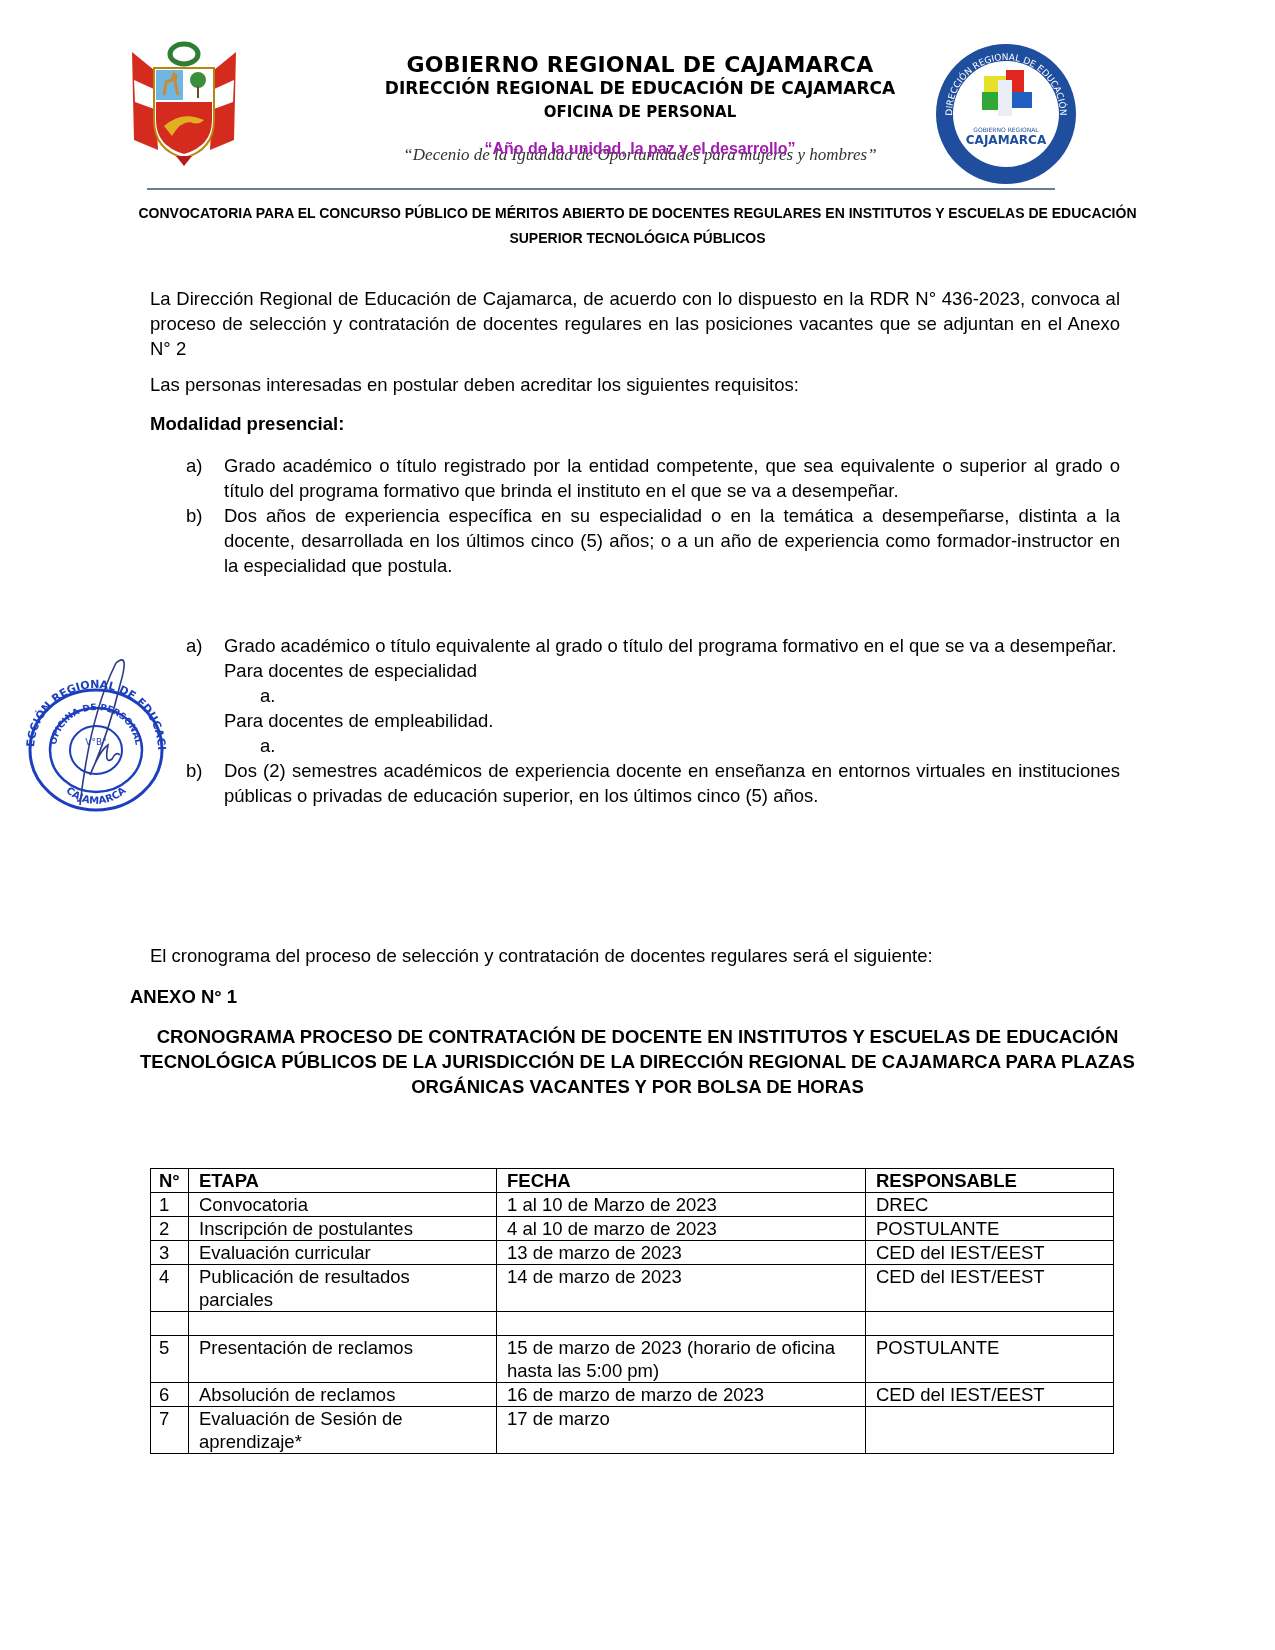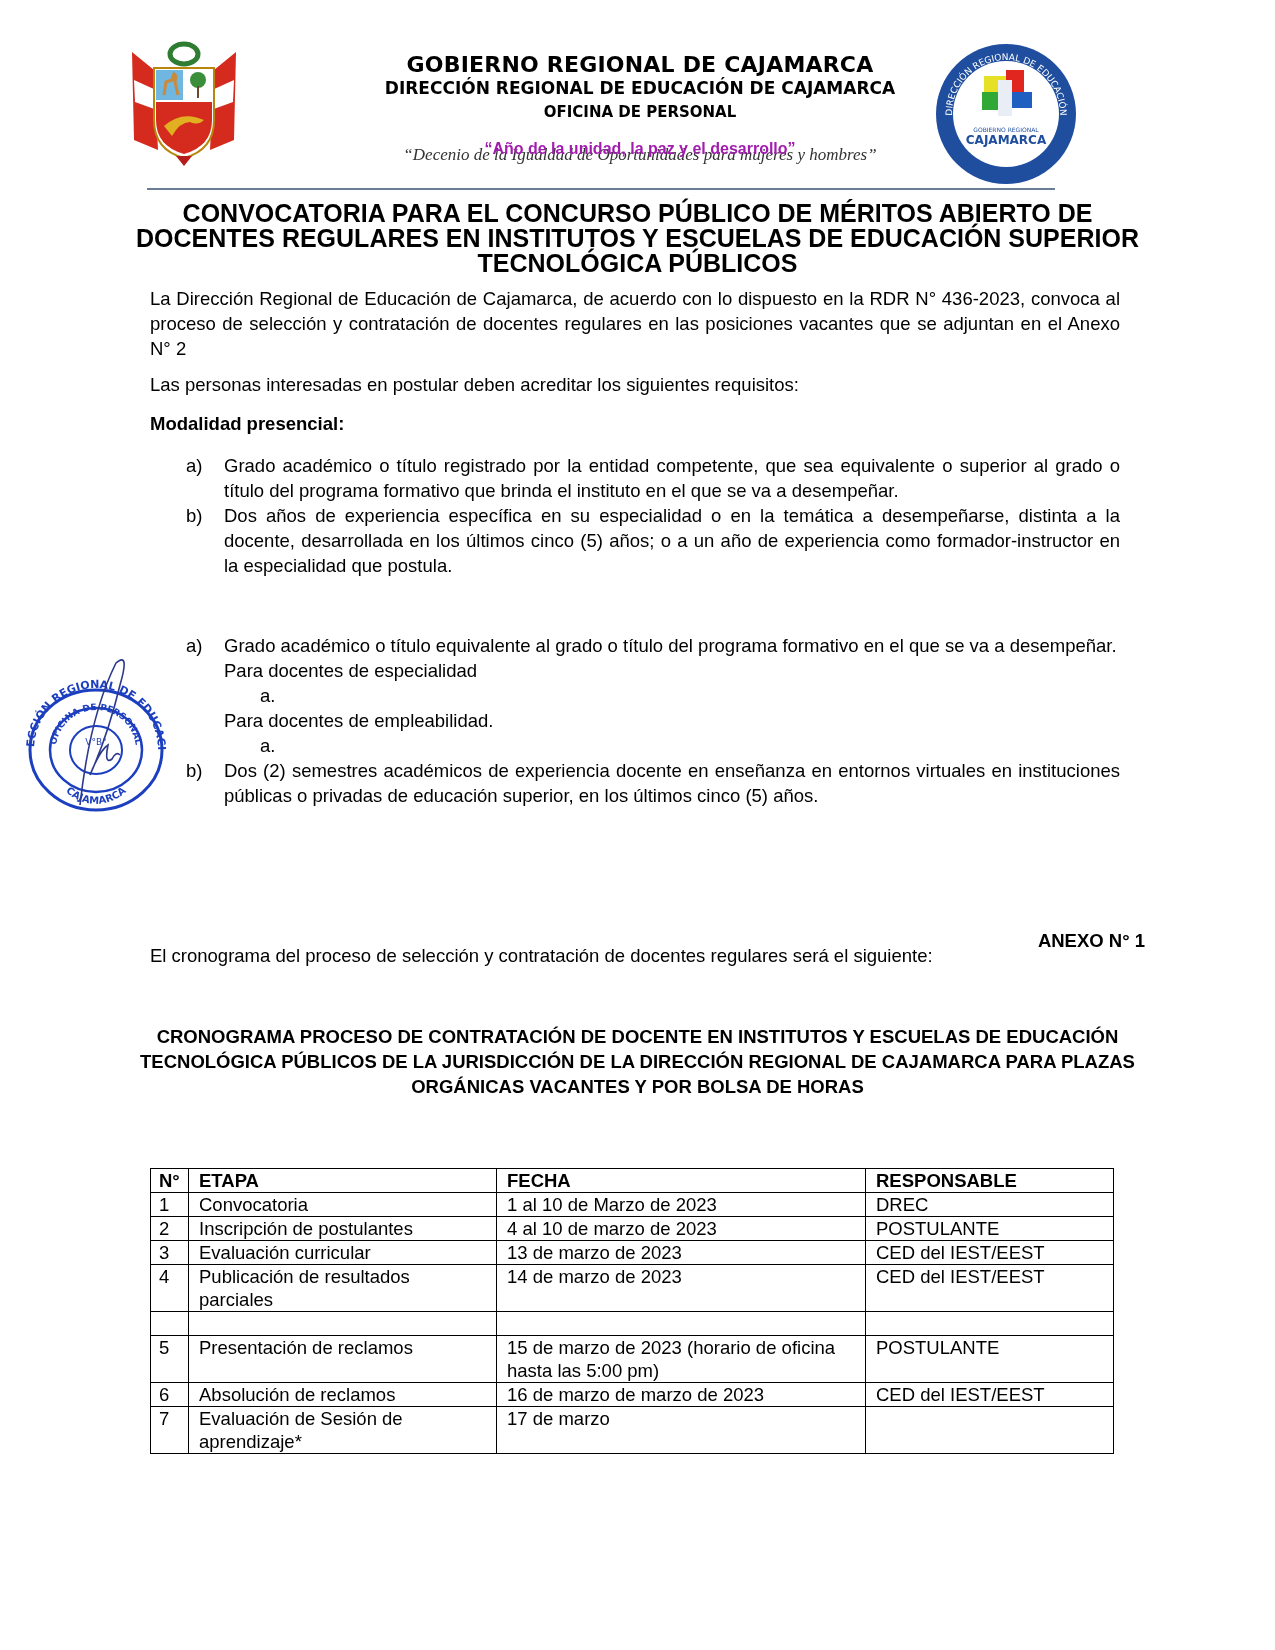--- a/index.html
+++ b/index.html
@@ -12,21 +12,21 @@
   .hdr { position: absolute; left: 300px; width: 680px; text-align: center; white-space: nowrap; }
   .hdr1 { top: 52px; font: bold 22px "DejaVu Sans", sans-serif; letter-spacing: 0.2px; }
   .hdr2 { top: 78px; font: bold 17px "DejaVu Sans", sans-serif; }
   .hdr3 { top: 103px; font: bold 15px "DejaVu Sans", sans-serif; }
   .hdr4 { top: 124px; font: italic 17px "Liberation Serif", serif; color: #333; margin-top: 21px; }
   .hdr5 { top: 140px; font: bold 16px "Liberation Sans", sans-serif; color: #a21caf; }
   .hdr-rule { position: absolute; left: 147px; top: 188px; width: 908px; height: 0; border-top: 2px solid #6b7e95; }
 
   
   .t { position: absolute; font-family: "Liberation Sans", sans-serif; font-size: 18.5px; line-height: 25px; }
-  .title { left: 130px; width: 1015px; top: 201px; text-align: center; font-weight: bold; font-size: 25px; line-height: 25px; }
+  .title { left: 130px; width: 1015px; top: 201px; text-align: center; font-weight: bold; font-size: 14px; line-height: 25px; }
   .para { left: 150px; width: 970px; text-align: justify; }
   .b { font-weight: bold; }
   .item { display: flex; }
   .item .mk { width: 38px; flex: 0 0 38px; }
   .item .tx { flex: 1; text-align: justify; }
   .sub { display: flex; padding-left: 74px; }
   .sub .mk { width: 36px; flex: 0 0 36px; }
   .sub .tx { flex: 1; text-align: justify; }
 
   
@@ -132,21 +132,21 @@
       <span class="mk">a.</span>
     </div>
     <div class="item">
       <span class="mk">b)</span>
       <span class="tx">Dos (2) semestres académicos de experiencia docente en enseñanza en entornos virtuales en instituciones públicas o privadas de educación superior, en los últimos cinco (5) años.</span>
     </div>
   </div>
 
   <div class="t para" style="top:943px;">El cronograma del proceso de selección y contratación de docentes regulares será el siguiente:</div>
 
-  <div class="t b" style="top:928px; left:130px; width:1015px; text-align:right;">ANEXO N° 1</div>
+  <div class="t b" style="top:984px; left:130px; width:1015px; text-align:left;">ANEXO N° 1</div>
 
   <div class="t b" style="top:1024px; left:130px; width:1015px; text-align:center;">CRONOGRAMA PROCESO DE CONTRATACIÓN DE DOCENTE EN INSTITUTOS Y ESCUELAS DE EDUCACIÓN TECNOLÓGICA PÚBLICOS DE LA JURISDICCIÓN DE LA DIRECCIÓN REGIONAL DE CAJAMARCA PARA PLAZAS ORGÁNICAS VACANTES Y POR BOLSA DE HORAS</div>
 
   <svg class="stamp" viewBox="0 0 150 160">
     <defs>
       <path id="stTop" d="M14 95 A62 62 0 0 1 138 95"></path>
       <path id="stBot" d="M40 130 A44 44 0 0 0 112 130"></path>
       <path id="stIn" d="M36 95 A40 40 0 0 1 116 95"></path>
     </defs>
     <ellipse cx="76" cy="95" rx="66" ry="60" fill="none" stroke="#1c3fbf" stroke-width="3"></ellipse>

